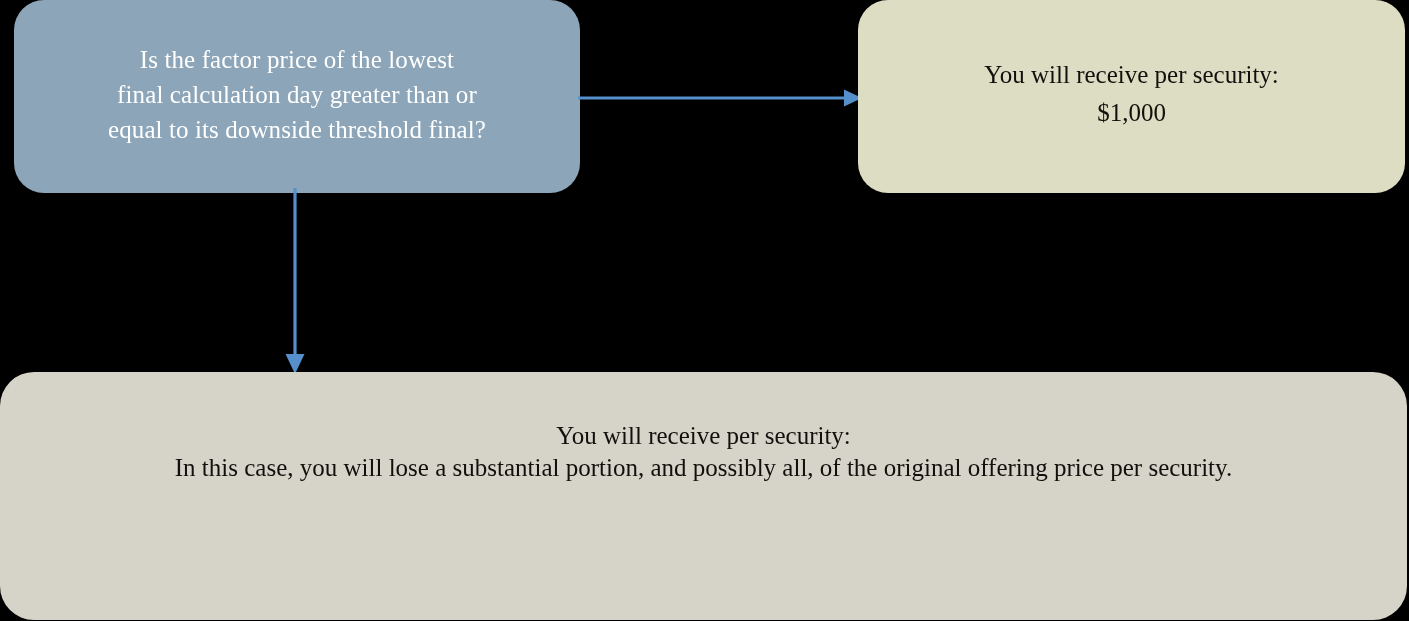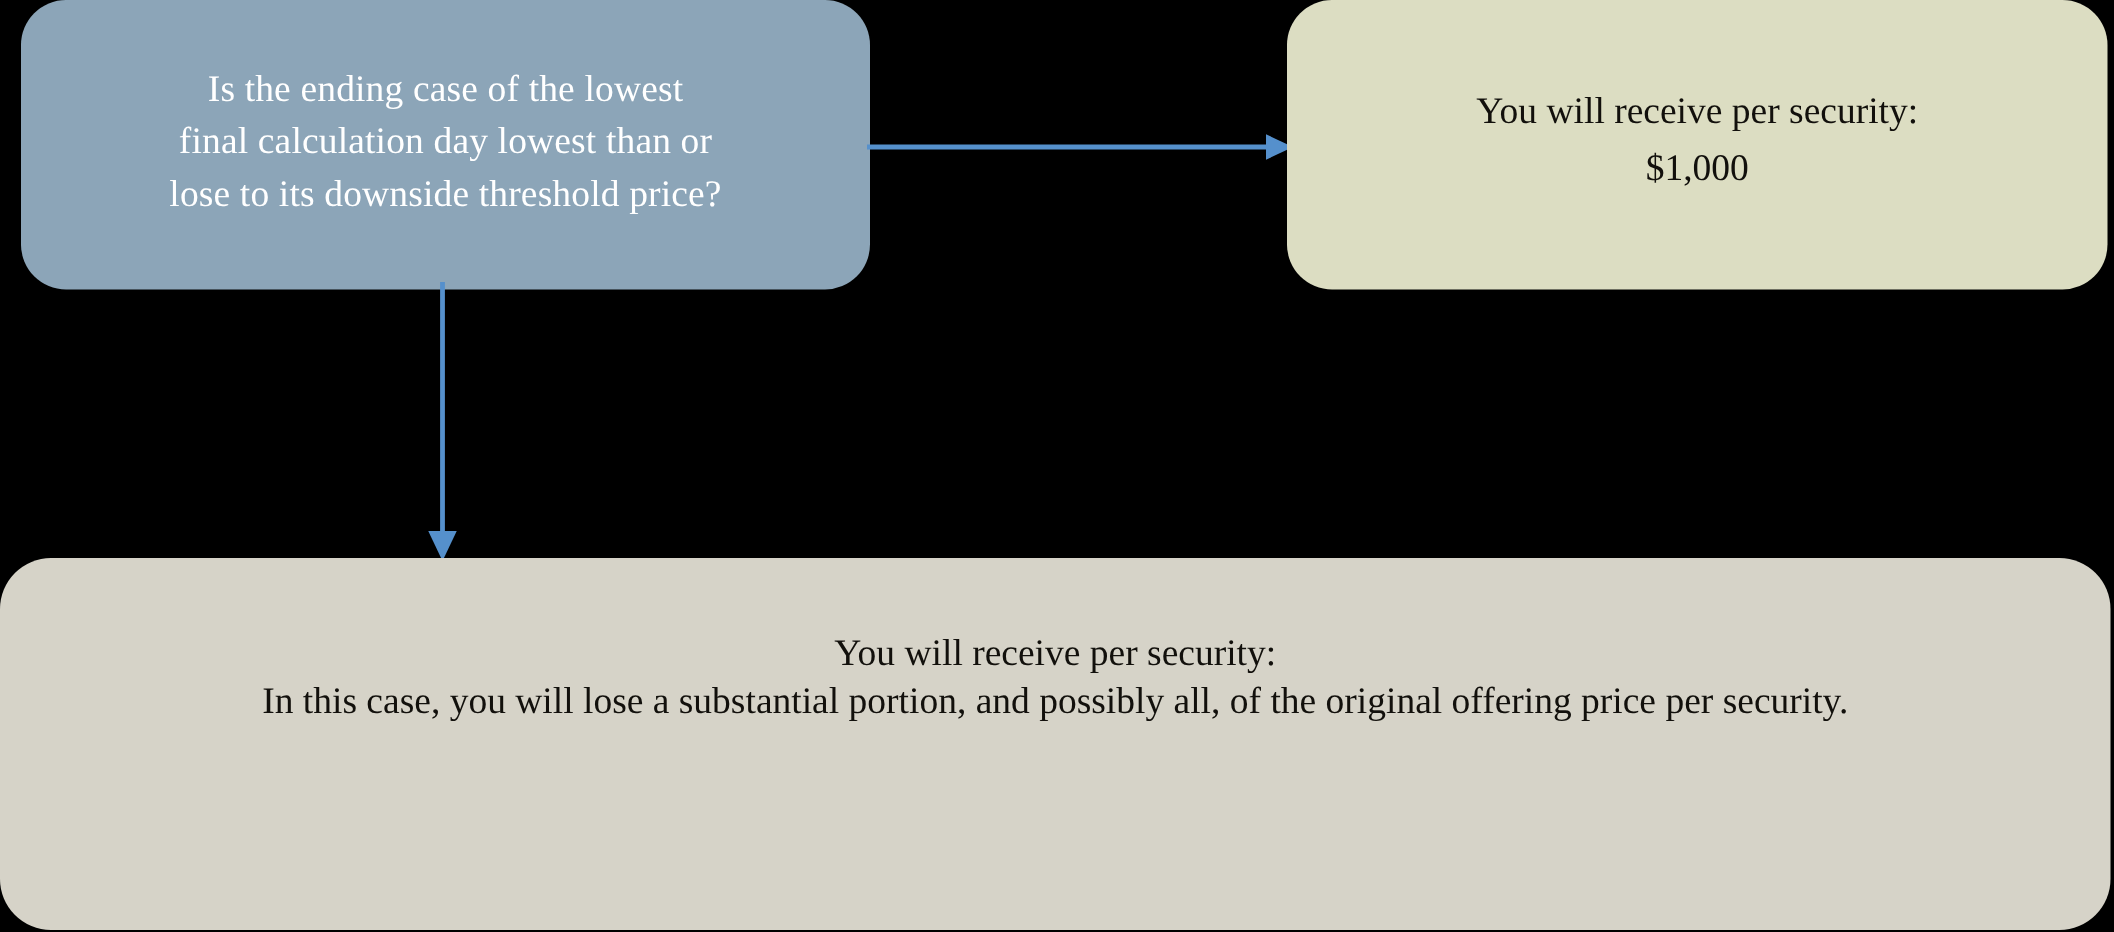--- a/index.html
+++ b/index.html
@@ -96,23 +96,23 @@
     width: 38px;
     height: 186px;
   }
 </style>
 </head>
 <body>
 
 <div id="canvas">
 
   <div class="node" id="decision-node">
-    <div class="q-text">Is the ending case of the lowest</div>
-    <div class="q-text">final calculation day lowest than or</div>
-    <div class="q-text">lose to its downside threshold price?</div>
+    <div class="q-text">Is the factor price of the lowest</div>
+    <div class="q-text">final calculation day greater than or</div>
+    <div class="q-text">equal to its downside threshold final?</div>
   </div>
 
   <div class="connector" id="arrow-yes">
     <svg width="284" height="36" viewBox="0 0 284 36" xmlns="http://www.w3.org/2000/svg">
       <line x1="0" y1="18" x2="268" y2="18" stroke="#5590cc" stroke-width="3.2"></line>
       <polygon points="266,9.5 284,18 266,26.5" fill="#5590cc"></polygon>
     </svg>
   </div>
 
   <div class="connector" id="arrow-no">

